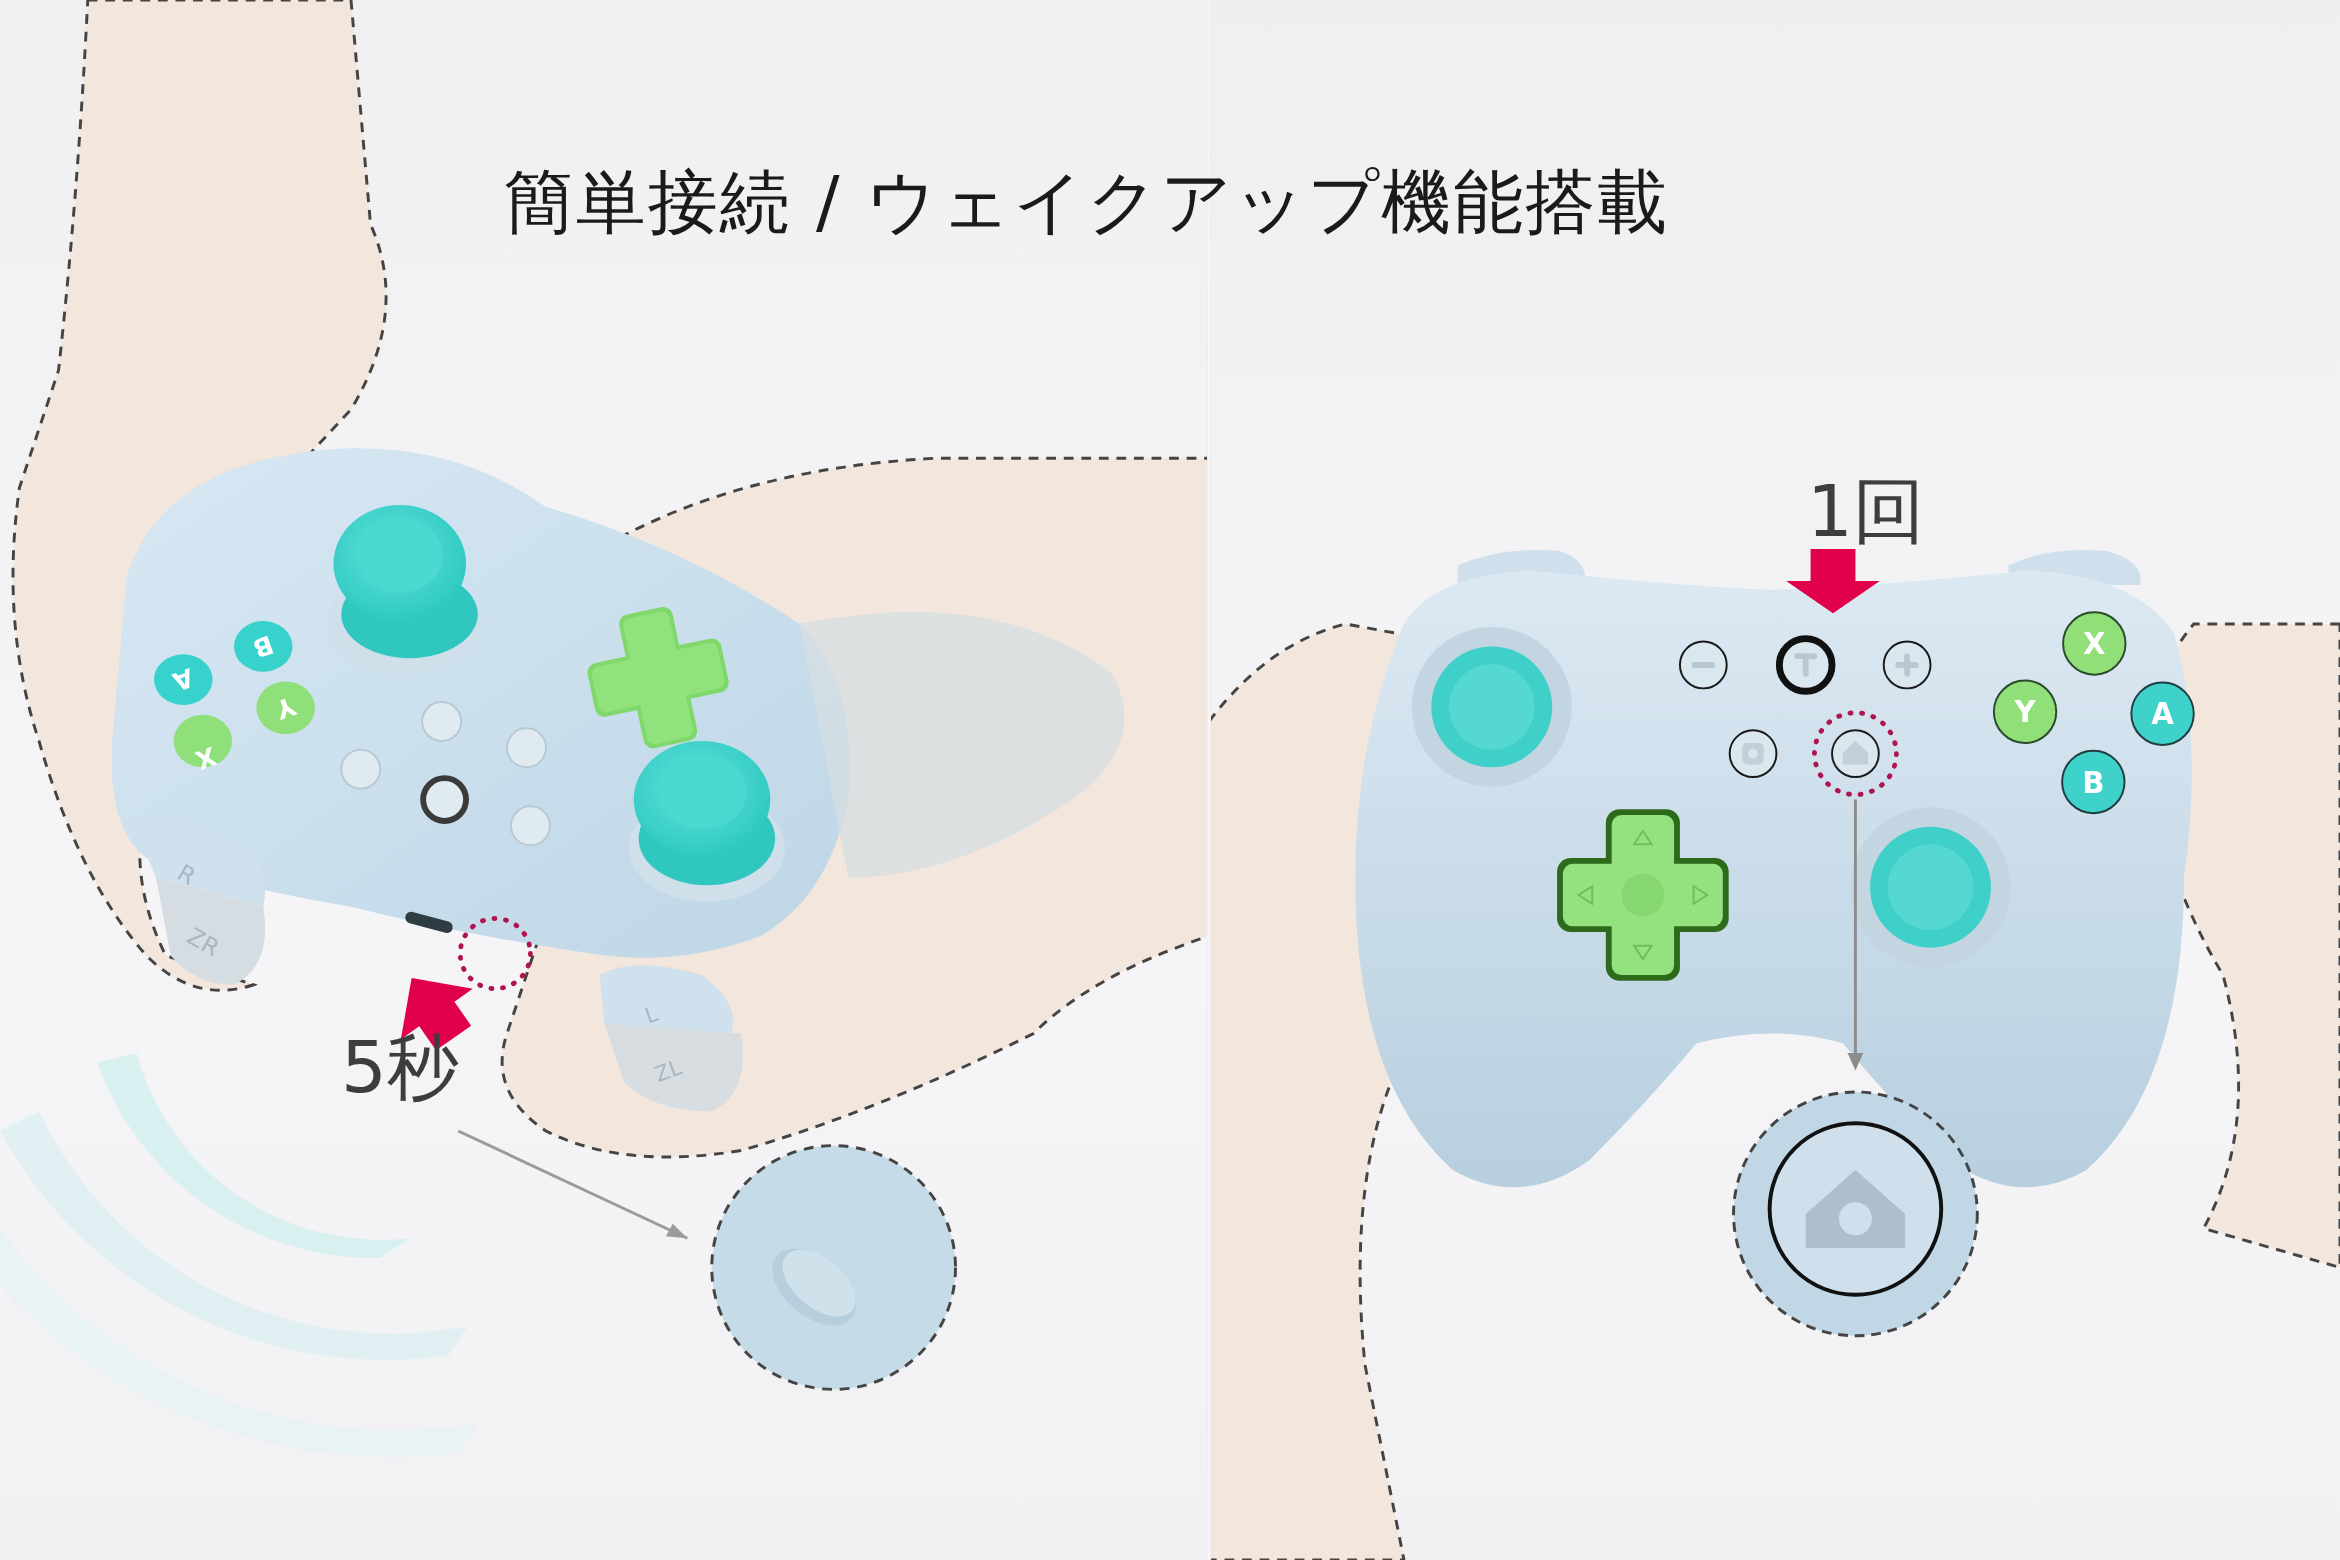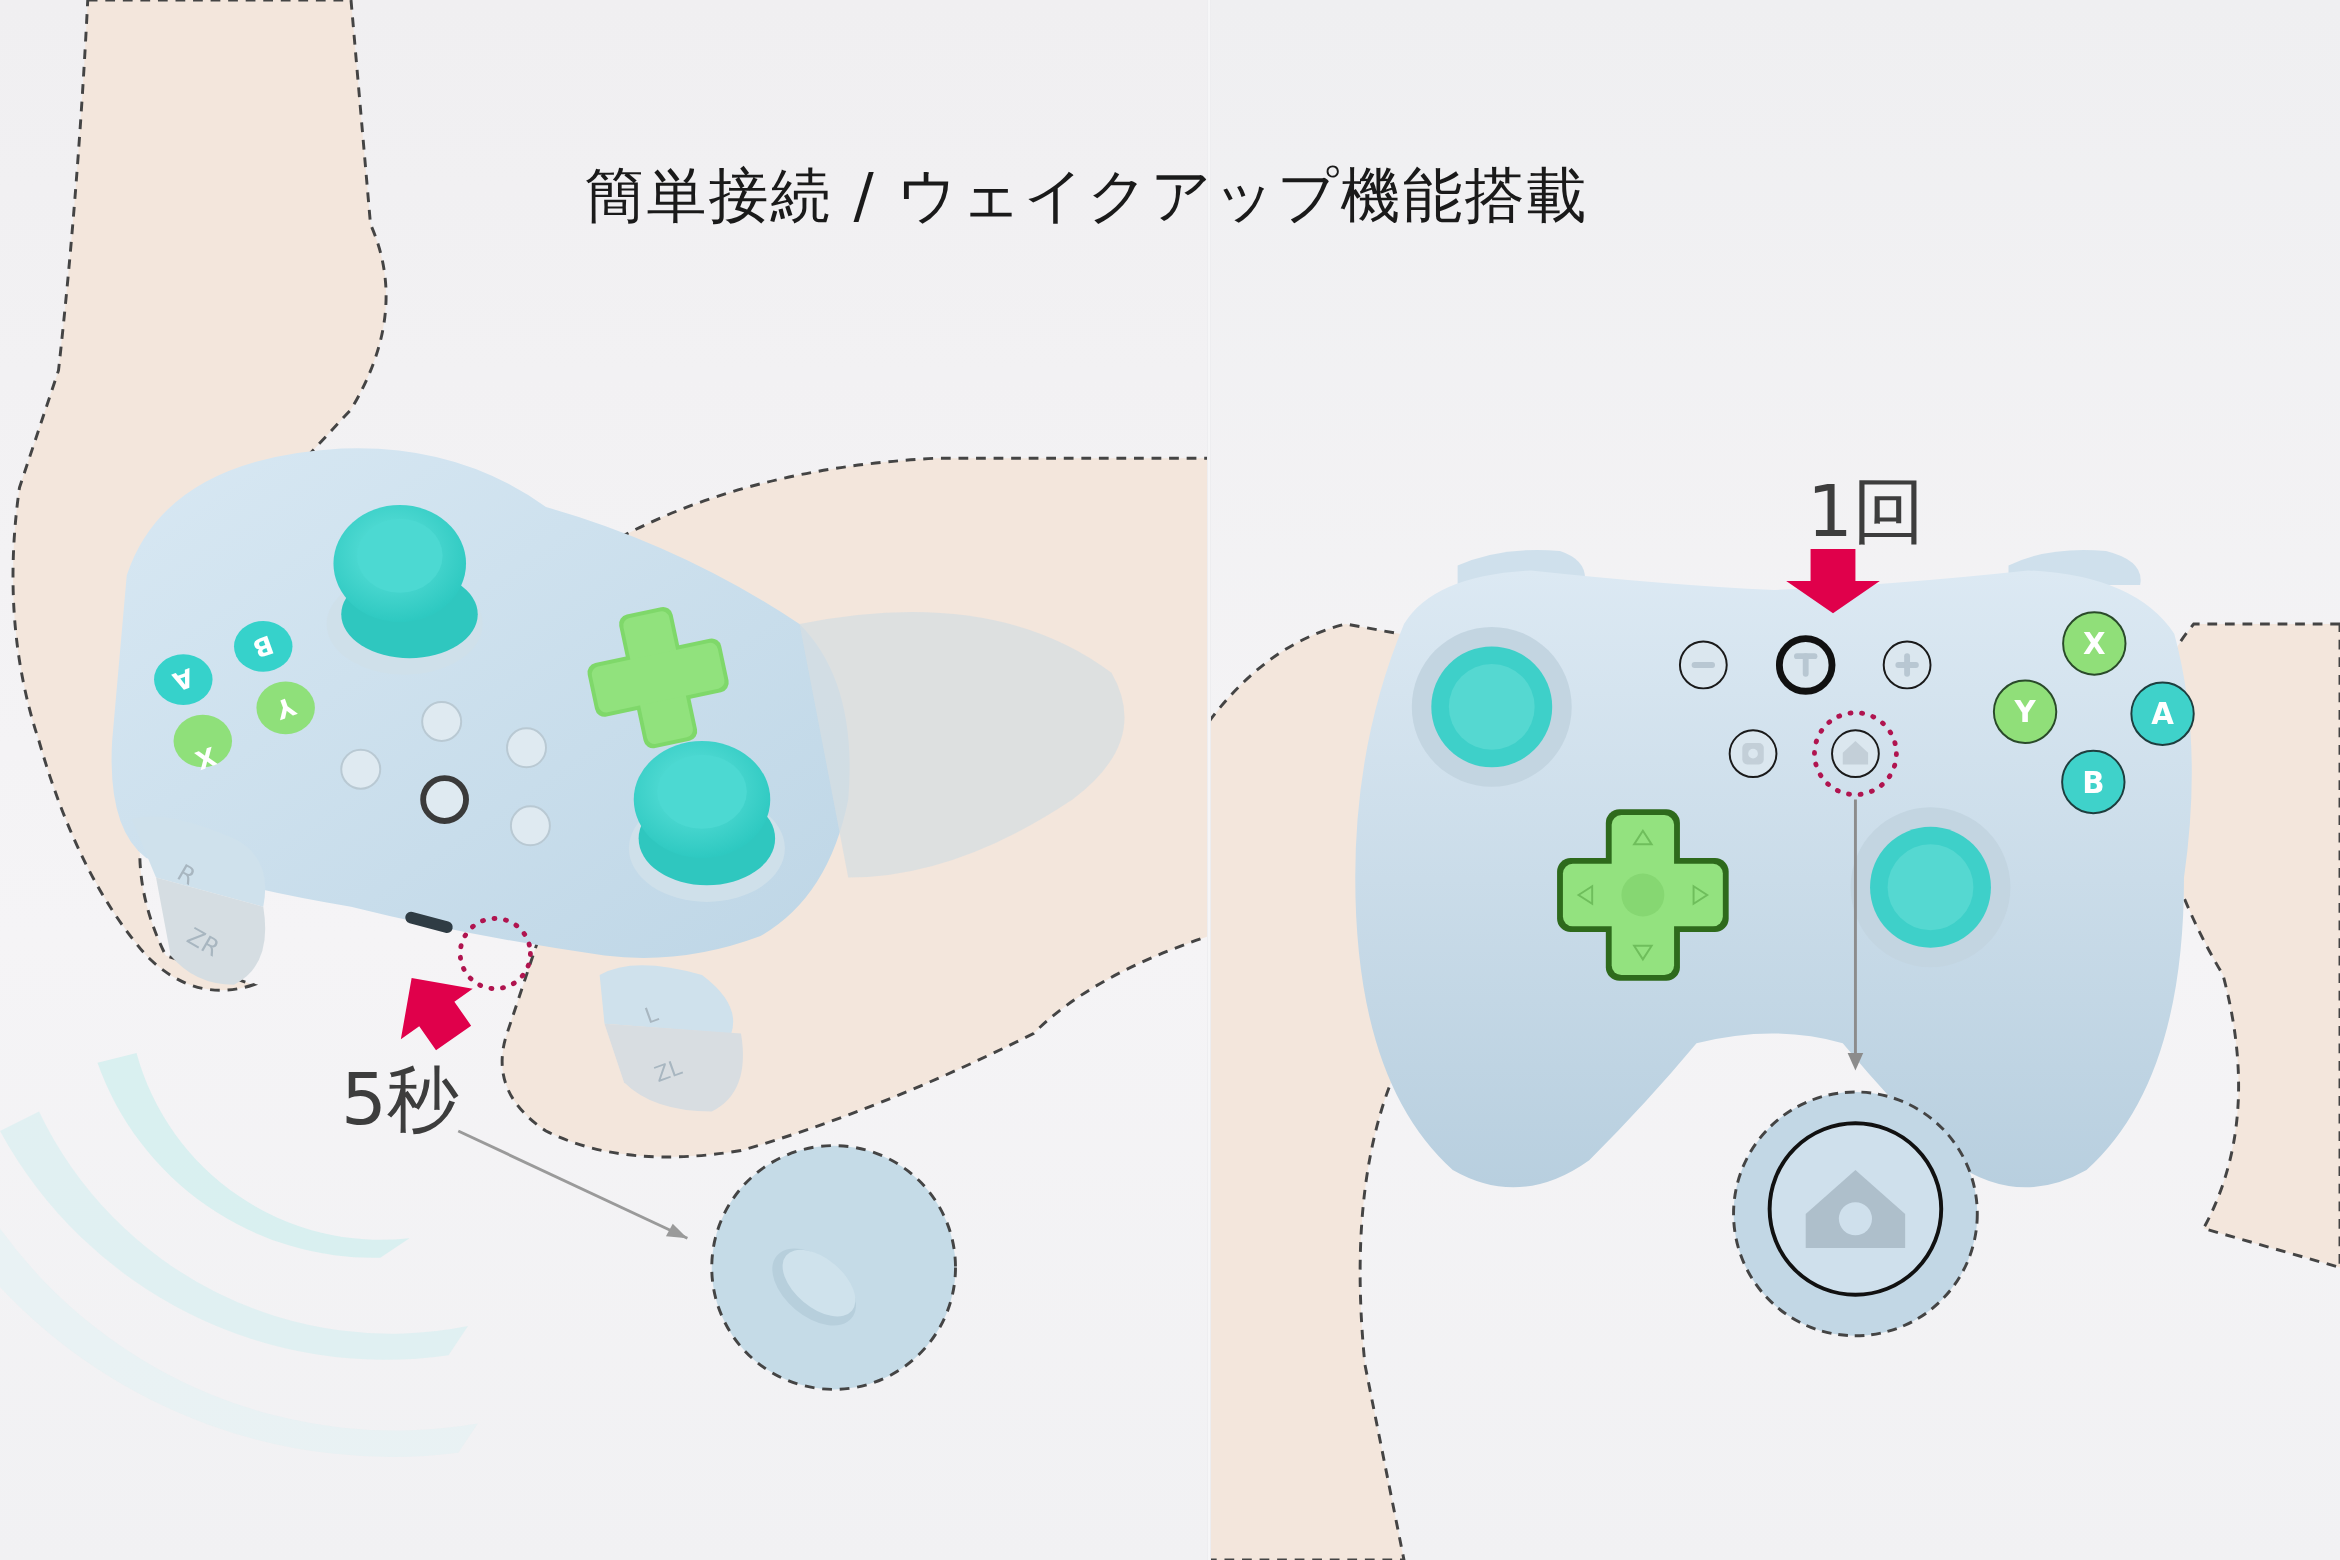--- a/index.html
+++ b/index.html
@@ -1,21 +1,21 @@
 <!DOCTYPE html>
 <html><head>
 <meta charset="utf-8">
 <style>
   html, body { margin:0; padding:0; }
   body { width:2341px; height:1560px; overflow:hidden; background:#f2f2f4; font-family:"DejaVu Sans", "Liberation Sans", sans-serif; position:relative; }
   .panel { position:absolute; top:0; height:1560px; overflow:hidden; }
   .panel-left { left:0; width:1209px; background:linear-gradient(180deg,#f0eff1 0%,#f5f4f6 60%,#f1f1f3 100%); }
   .panel-right { left:1209px; width:1131px; background:linear-gradient(180deg,#efeff1 0%,#f5f4f6 60%,#f1f1f3 100%); }
   .divider { position:absolute; left:1207px; top:0; width:3.9px; height:1560px; background:linear-gradient(90deg,#e9e9ec,#fafafb,#e9e9ec); }
-  .title { position:absolute; top:156px; left:0; width:2173px; text-align:center; font-size:60px; color:#1a1a1a; letter-spacing:2px; font-family:"DejaVu Sans", sans-serif; }
+  .title { position:absolute; top:156px; left:0; width:2173px; text-align:center; font-size:70px; color:#1a1a1a; letter-spacing:2px; font-family:"DejaVu Sans", sans-serif; }
   .label { position:absolute; font-size:72px; color:#3d3d3d; font-family:"DejaVu Sans", sans-serif; }
   svg { position:absolute; left:0; top:0; }
 </style>
 </head>
 <body>
 
 <div class="panel panel-left">
   <svg width="1209" height="1560" viewBox="0 0 1240 1600">
     <defs>
       <radialGradient id="waveG" cx="0.4" cy="0.5" r="0.6">
@@ -118,21 +118,21 @@
 
     <line x1="470" y1="1160" x2="705" y2="1270" stroke="#9a9a9a" stroke-width="3"></line>
     <polygon points="705,1270 690,1255 683,1268" fill="#9a9a9a"></polygon>
 
     <g>
       <circle cx="855" cy="1300" r="125" fill="#c5dbe7" stroke="#444" stroke-width="3" stroke-dasharray="10 8"></circle>
       <ellipse cx="835" cy="1320" rx="50" ry="30" fill="#b7cfdc" transform="rotate(40 835 1320)"></ellipse>
       <ellipse cx="840" cy="1316" rx="44" ry="25" fill="#cfe2ec" transform="rotate(40 840 1316)"></ellipse>
     </g>
   </svg>
-  <div class="label" style="left:341px; top:1052px;">5秒</div>
+  <div class="label" style="left:341px; top:1020px;">5秒</div>
 </div>
 
 <div class="panel panel-right">
   <svg width="1131" height="1560" viewBox="0 0 1160 1600">
     <defs>
       <linearGradient id="bodyR" x1="0" y1="0" x2="0" y2="1">
         <stop offset="0" stop-color="#dce9f3"></stop>
         <stop offset="1" stop-color="#b8cfdf"></stop>
       </linearGradient>
     </defs>

